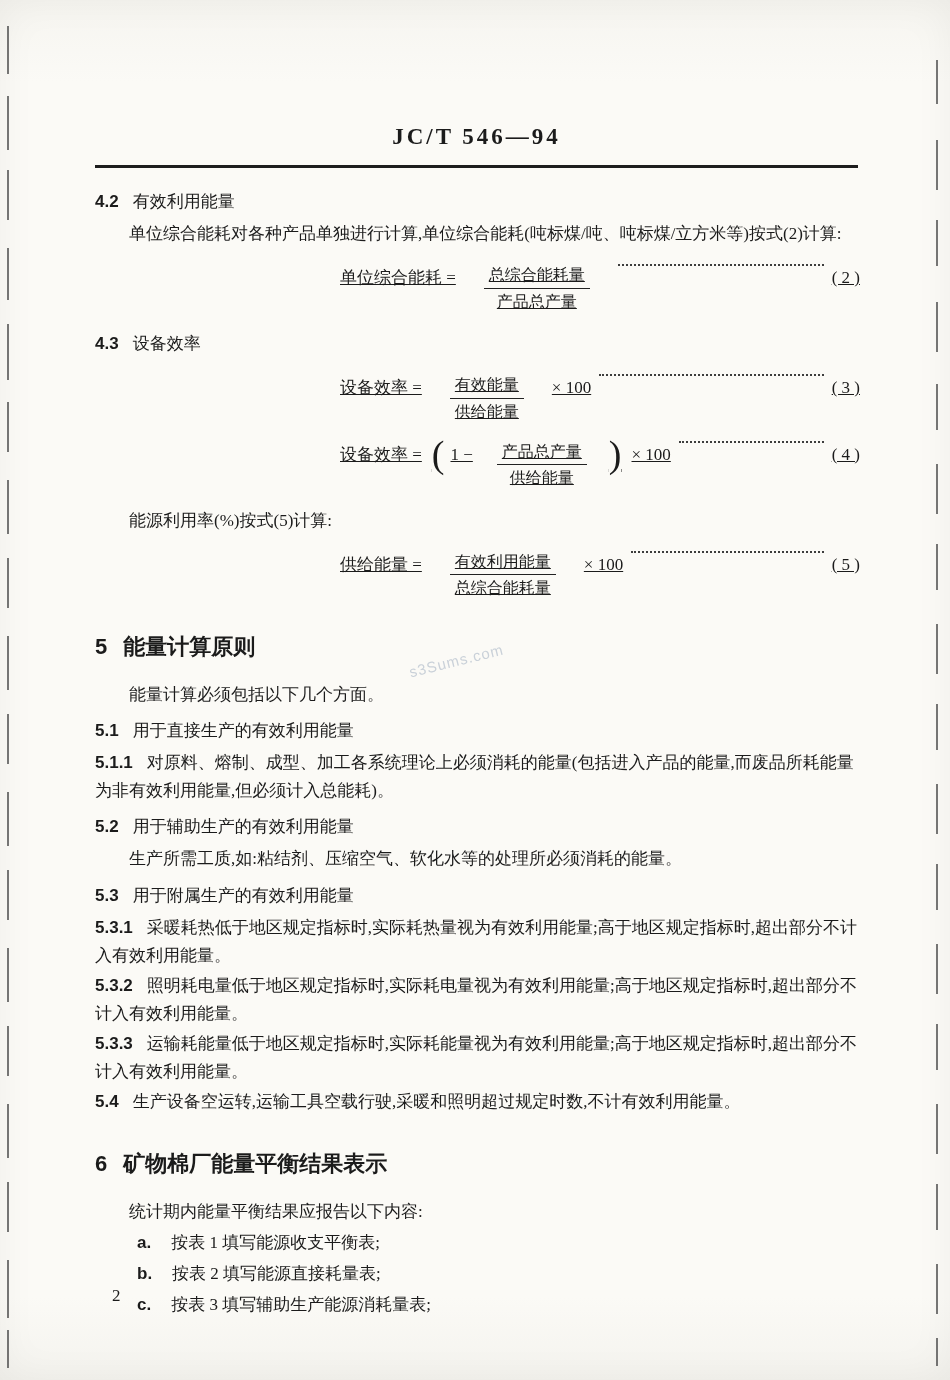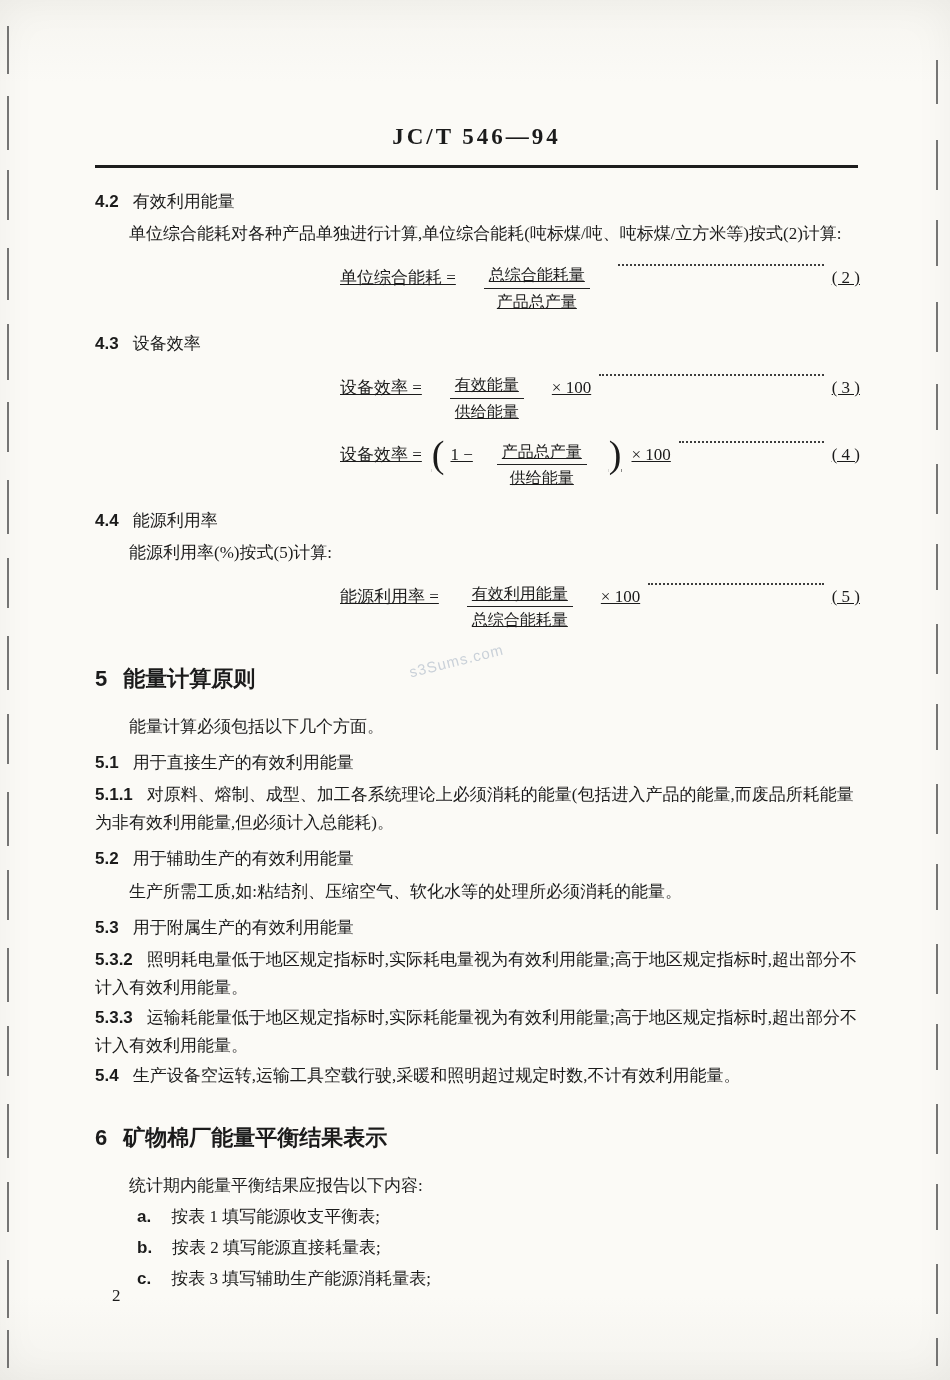--- a/index.html
+++ b/index.html
@@ -156,39 +156,39 @@
         <span class="f-pre">1 −</span>
         <span class="frac">
           <span class="top">产品总产量</span>
           <span class="bot">供给能量</span>
         </span>
         <span class="big-paren">)</span>
         <span class="f-post">× 100</span>
         <span class="f-leader"></span>
         <span class="f-label">( 4 )</span>
       </div>
-      <div class="block clause"><span class="num">4.4</span><span class="txt">能源利用率</span></div>
       <div class="block para indent"><span>能源利用率(%)按式(5)计算:</span></div>
       <div class="block formula">
-        <span class="f-lhs">能源利用率 =</span>
+        <span class="f-lhs">供给能量 =</span>
         <span class="frac">
           <span class="top">有效利用能量</span>
           <span class="bot">总综合能耗量</span>
         </span>
         <span class="f-post">× 100</span>
         <span class="f-leader"></span>
         <span class="f-label">( 5 )</span>
       </div>
       <div class="block section-heading"><span class="num">5</span><span class="txt">能量计算原则</span></div>
       <div class="block para indent"><span>能量计算必须包括以下几个方面。</span></div>
       <div class="block clause"><span class="num">5.1</span><span class="txt">用于直接生产的有效利用能量</span></div>
       <div class="block numpara"><span class="num">5.1.1</span><span>对原料、熔制、成型、加工各系统理论上必须消耗的能量(包括进入产品的能量,而废品所耗能量为非有效利用能量,但必须计入总能耗)。</span></div>
       <div class="block clause"><span class="num">5.2</span><span class="txt">用于辅助生产的有效利用能量</span></div>
       <div class="block para indent"><span>生产所需工质,如:粘结剂、压缩空气、软化水等的处理所必须消耗的能量。</span></div>
       <div class="block clause"><span class="num">5.3</span><span class="txt">用于附属生产的有效利用能量</span></div>
+      <div class="block numpara"><span class="num">5.3.1</span><span>采暖耗热低于地区规定指标时,实际耗热量视为有效利用能量;高于地区规定指标时,超出部分不计入有效利用能量。</span></div>
       <div class="block numpara"><span class="num">5.3.2</span><span>照明耗电量低于地区规定指标时,实际耗电量视为有效利用能量;高于地区规定指标时,超出部分不计入有效利用能量。</span></div>
       <div class="block numpara"><span class="num">5.3.3</span><span>运输耗能量低于地区规定指标时,实际耗能量视为有效利用能量;高于地区规定指标时,超出部分不计入有效利用能量。</span></div>
       <div class="block numpara"><span class="num">5.4</span><span>生产设备空运转,运输工具空载行驶,采暖和照明超过规定时数,不计有效利用能量。</span></div>
       <div class="block section-heading"><span class="num">6</span><span class="txt">矿物棉厂能量平衡结果表示</span></div>
       <div class="block para indent"><span>统计期内能量平衡结果应报告以下内容:</span></div>
       <div class="block list-item"><span class="letter">a.</span><span>按表 1 填写能源收支平衡表;</span></div>
       <div class="block list-item"><span class="letter">b.</span><span>按表 2 填写能源直接耗量表;</span></div>
       <div class="block list-item"><span class="letter">c.</span><span>按表 3 填写辅助生产能源消耗量表;</span></div>
     </div>
   <div class="page-number">2</div>

